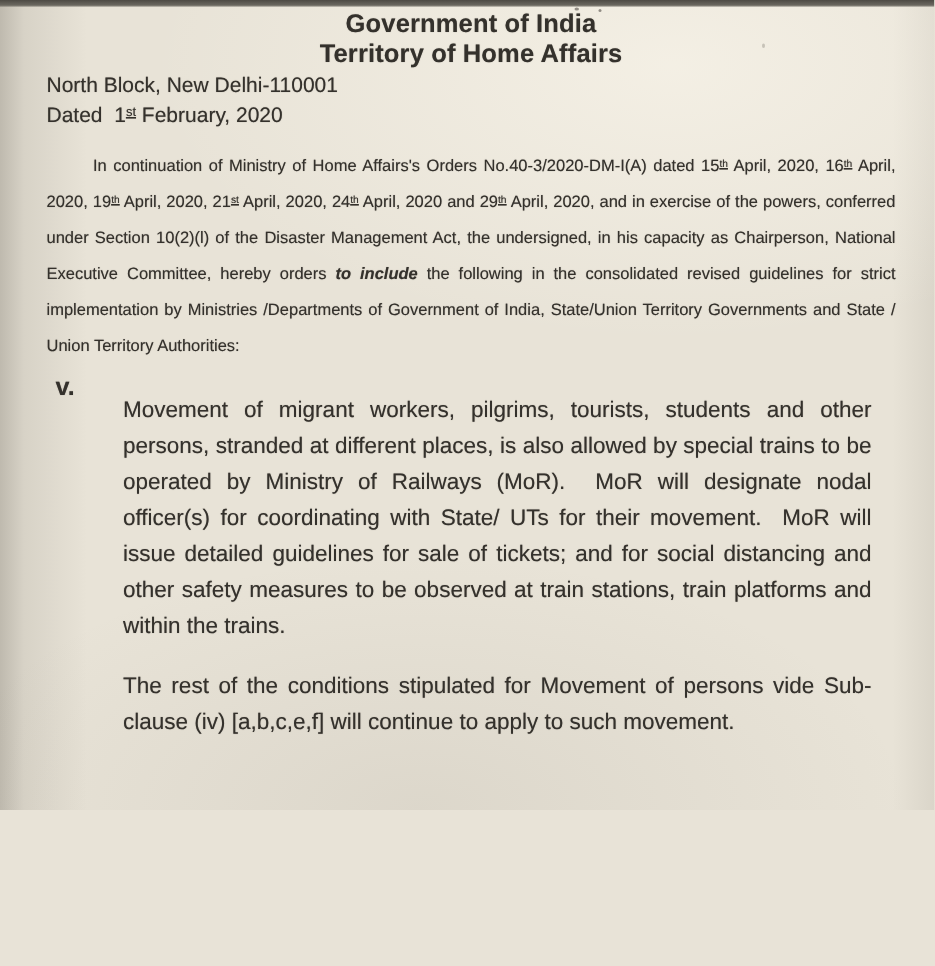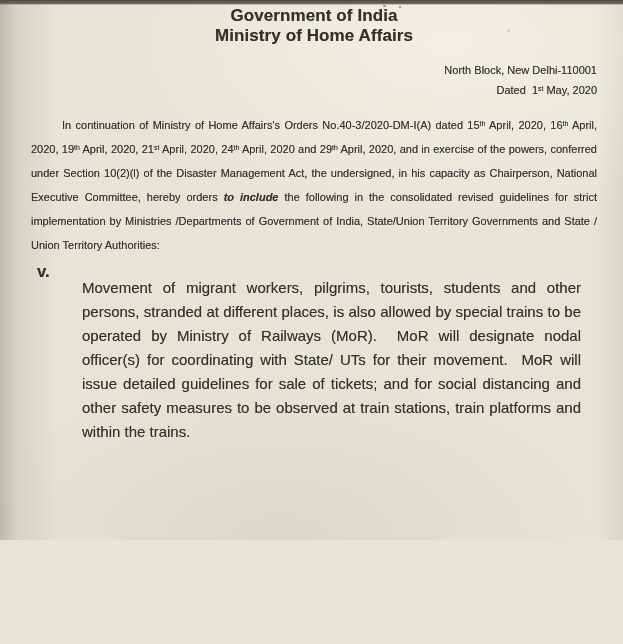--- a/index.html
+++ b/index.html
@@ -19,30 +19,30 @@
   .top-band{
     position:absolute;top:0;left:0;right:0;height:5px;
     background:linear-gradient(180deg,#4d4a44 0%,#6b6860 70%,rgba(107,104,96,0) 100%);
   }
   .content{
     position:absolute;inset:0;
     padding:6px 26px 0 31px;
     text-shadow:0 0 .6px rgba(60,55,48,.55);
   }
   .doc-header{text-align:center;font-weight:bold;font-size:17px;line-height:20px;letter-spacing:.1px;}
-  .address{text-align:right;font-size:11px;line-height:20px;margin-top:14px;}
+  .address{text-align:left;font-size:14px;line-height:20px;}
   .order-wrap{text-align:center;margin-top:9px;}
   .order-title{
     display:inline-block;font-weight:bold;font-size:17.5px;
     letter-spacing:.42em;margin-right:-.42em;
     text-decoration:underline;text-underline-offset:4px;text-decoration-thickness:1.8px;
   }
   .para{font-size:11px;line-height:24px;text-align:justify;margin:13px 0 0 0;}
   .para.indent{text-indent:31px;}
-  sup{font-size:.62em;position:relative;top:-.45em;line-height:0;vertical-align:baseline;letter-spacing:0;}
+  sup{font-size:.62em;position:relative;top:-.45em;line-height:0;vertical-align:baseline;letter-spacing:0;text-decoration:underline;}
   .bi{font-weight:bold;font-style:italic;}
   .subhead{font-weight:bold;font-size:16.9px;line-height:24px;margin:15px 0 0 0;letter-spacing:.1px;}
   .clause{display:flex;margin-top:3px;}
   .marker{flex:0 0 35px;width:35px;box-sizing:border-box;padding-left:6px;font-weight:bold;font-size:16.8px;line-height:24px;}
   .clause-body{flex:1;min-width:0;}
   .clause-body p{font-size:15px;line-height:24px;text-align:justify;margin:16px;}
   .clause-body p + p{margin-top:9px;}
   .speck{position:absolute;border-radius:50%;background:rgba(70,64,58,.55);}
   .sp1{left:383px;top:5px;width:3px;height:2px;}
   .sp2{left:399px;top:6px;width:2px;height:2px;}
@@ -56,36 +56,37 @@
 <div class="page">
   <div class="top-band"></div>
   <div class="speck sp1"></div>
   <div class="speck sp2"></div>
   <div class="speck sp3"></div>
 
   <div class="content">
 
     <div class="doc-header">
       <div>Government of India</div>
-      <div>Ministry of Home Affairs</div>
+      <div>Territory of Home Affairs</div>
     </div>
 
     <div class="address">
       <div>North Block, New Delhi-110001</div>
-      <div><span>Dated&nbsp;&nbsp;1</span><sup>st</sup><span> May, 2020</span></div>
+      <div><span>Dated&nbsp;&nbsp;1</span><sup>st</sup><span> February, 2020</span></div>
     </div>
 
 
     <p class="para indent"><span>In continuation of Ministry of Home Affairs's Orders No.40-3/2020-DM-I(A) dated 15</span><sup>th</sup><span> April, 2020, 16</span><sup>th</sup><span> April, 2020, 19</span><sup>th</sup><span> April, 2020, 21</span><sup>st</sup><span> April, 2020, 24</span><sup>th</sup><span> April, 2020 and 29</span><sup>th</sup><span> April, 2020, and in exercise of the powers, conferred under Section 10(2)(l) of the Disaster Management Act, the undersigned, in his capacity as Chairperson, National Executive Committee, hereby orders </span><span class="bi">to include</span><span> the following in the consolidated revised guidelines for strict implementation by Ministries /Departments of Government of India, State/Union Territory Governments and State / Union Territory Authorities:</span></p>
 
 
     <div class="clause">
       <span class="marker">v.</span>
       <div class="clause-body">
         <p>Movement of migrant workers, pilgrims, tourists, students and other persons, stranded at different places, is also allowed by special trains to be operated by Ministry of Railways (MoR).&nbsp; MoR will designate nodal officer(s) for coordinating with State/ UTs for their movement.&nbsp; MoR will issue detailed guidelines for sale of tickets; and for social distancing and other safety measures to be observed at train stations, train platforms and within the trains.</p>
+        <p>The rest of the conditions stipulated for Movement of persons vide Sub-clause (iv) [a,b,c,e,f] will continue to apply to such movement.</p>
       </div>
     </div>
 
   </div>
 
   <svg class="signature" viewBox="0 0 36 30" aria-hidden="true">
     <path d="M3 30 L17 2 L26 30" stroke-width="2.4"></path>
     <path d="M10 30 L18 9 L23 29" stroke-width="1.5"></path>
   </svg>
 </div>

